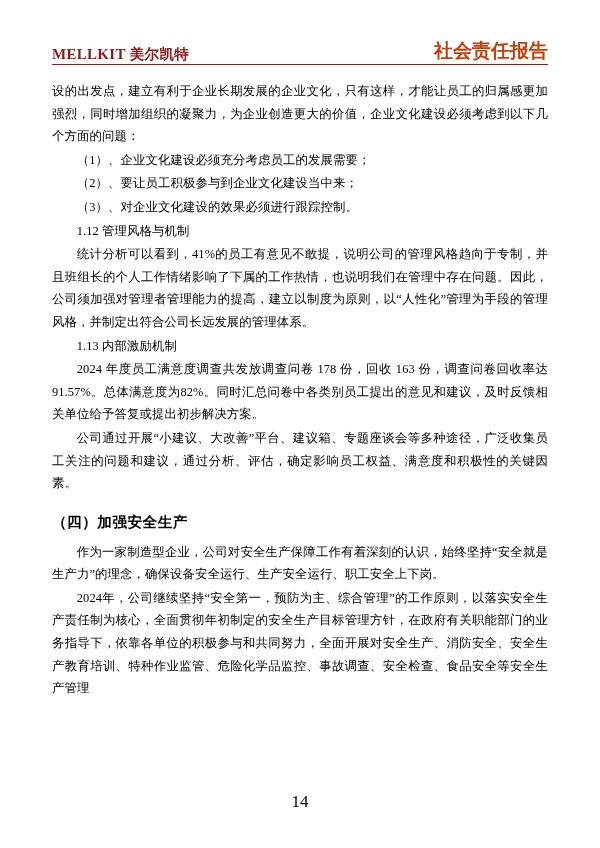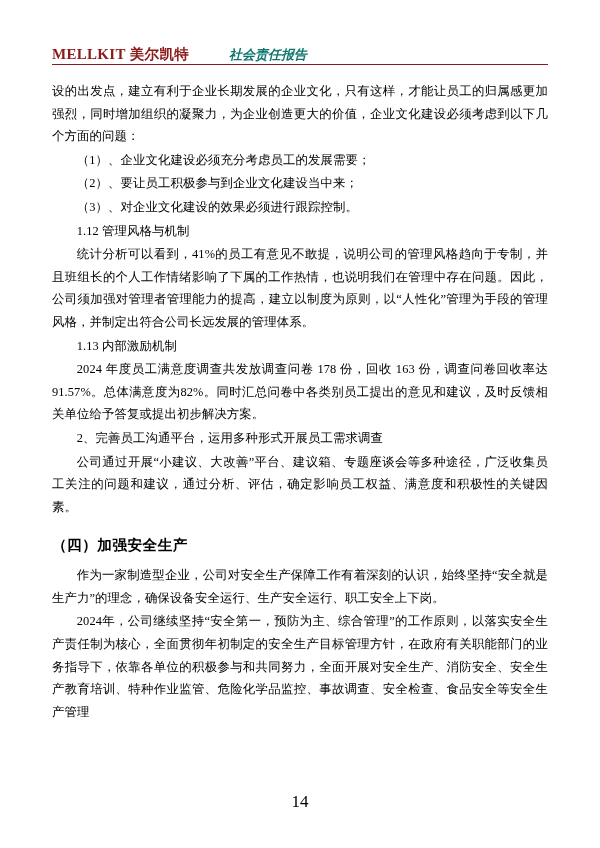--- a/index.html
+++ b/index.html
@@ -20,42 +20,41 @@
     overflow: hidden;
   }
   .header {
     position: absolute;
     top: 34px;
     left: 52px;
     right: 52px;
     height: 30px;
     display: flex;
     align-items: flex-end;
-    justify-content: flex-start;
+    justify-content: space-between;
     gap: 40px;
   }
   .header-left {
     font-family: "Liberation Serif", "DejaVu Serif", serif;
     font-size: 15px;
     font-weight: bold;
     color: #8B1A1A;
     letter-spacing: 0.3px;
     white-space: nowrap;
   }
   .header-left .brand-cn {
     font-size: 14.5px;
     margin-left: 4px;
   }
   .header-right {
     font-family: "Liberation Serif", "DejaVu Serif", serif;
-    font-size: 13px;
+    font-size: 19px;
     font-weight: bold;
-    color: #0f766e;
+    color: #c2410c;
     white-space: nowrap;
-    font-style: italic;
   }
   .header-rule {
     position: absolute;
     top: 64px;
     left: 52px;
     right: 52px;
     height: 0;
     border-top: 1px solid #8B1A1A;
   }
   .content {
@@ -119,21 +118,20 @@
     <p class="body-text indent-list">（2）、要让员工积极参与到企业文化建设当中来；</p>
     <p class="body-text indent-list">（3）、对企业文化建设的效果必须进行跟踪控制。</p>
 
     <p class="body-text indent">1.12 管理风格与机制</p>
     <p class="body-text indent">统计分析可以看到，41%的员工有意见不敢提，说明公司的管理风格趋向于专制，并且班组长的个人工作情绪影响了下属的工作热情，也说明我们在管理中存在问题。因此，公司须加强对管理者管理能力的提高，建立以制度为原则，以“人性化”管理为手段的管理风格，并制定出符合公司长远发展的管理体系。</p>
 
     <p class="body-text indent">1.13 内部激励机制</p>
 
     <p class="body-text indent">2024 年度员工满意度调查共发放调查问卷 178 份，回收 163 份，调查问卷回收率达91.57%。总体满意度为82%。同时汇总问卷中各类别员工提出的意见和建议，及时反馈相关单位给予答复或提出初步解决方案。</p>
 
-    <p class="body-text indent">2、完善员工沟通平台，运用多种形式开展员工需求调查</p>
     <p class="body-text indent">公司通过开展“小建议、大改善”平台、建议箱、专题座谈会等多种途径，广泛收集员工关注的问题和建议，通过分析、评估，确定影响员工权益、满意度和积极性的关键因素。</p>
 
     <h2 class="section-heading">（四）加强安全生产</h2>
 
     <p class="body-text indent">作为一家制造型企业，公司对安全生产保障工作有着深刻的认识，始终坚持“安全就是生产力”的理念，确保设备安全运行、生产安全运行、职工安全上下岗。</p>
     <p class="body-text indent">2024年，公司继续坚持“安全第一，预防为主、综合管理”的工作原则，以落实安全生产责任制为核心，全面贯彻年初制定的安全生产目标管理方针，在政府有关职能部门的业务指导下，依靠各单位的积极参与和共同努力，全面开展对安全生产、消防安全、安全生产教育培训、特种作业监管、危险化学品监控、事故调查、安全检查、食品安全等安全生产管理</p>
 
   </div>
 
   <div class="footer">14</div>

